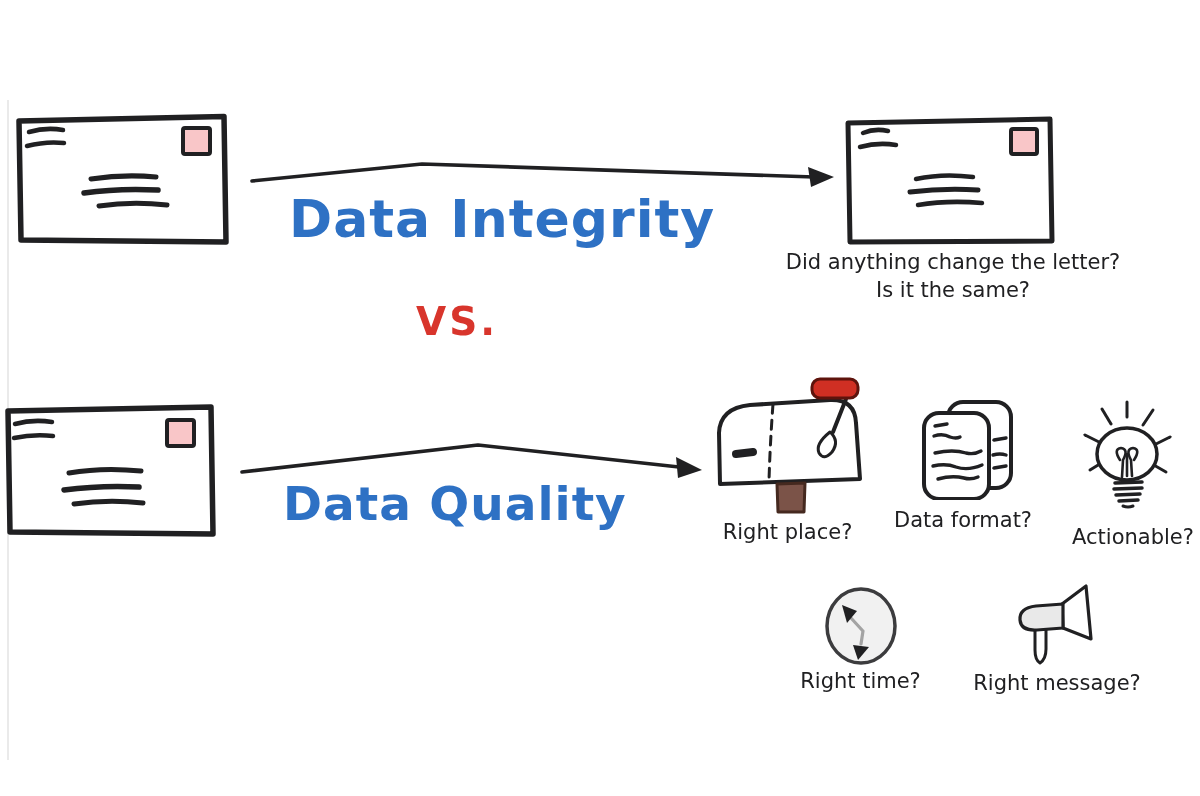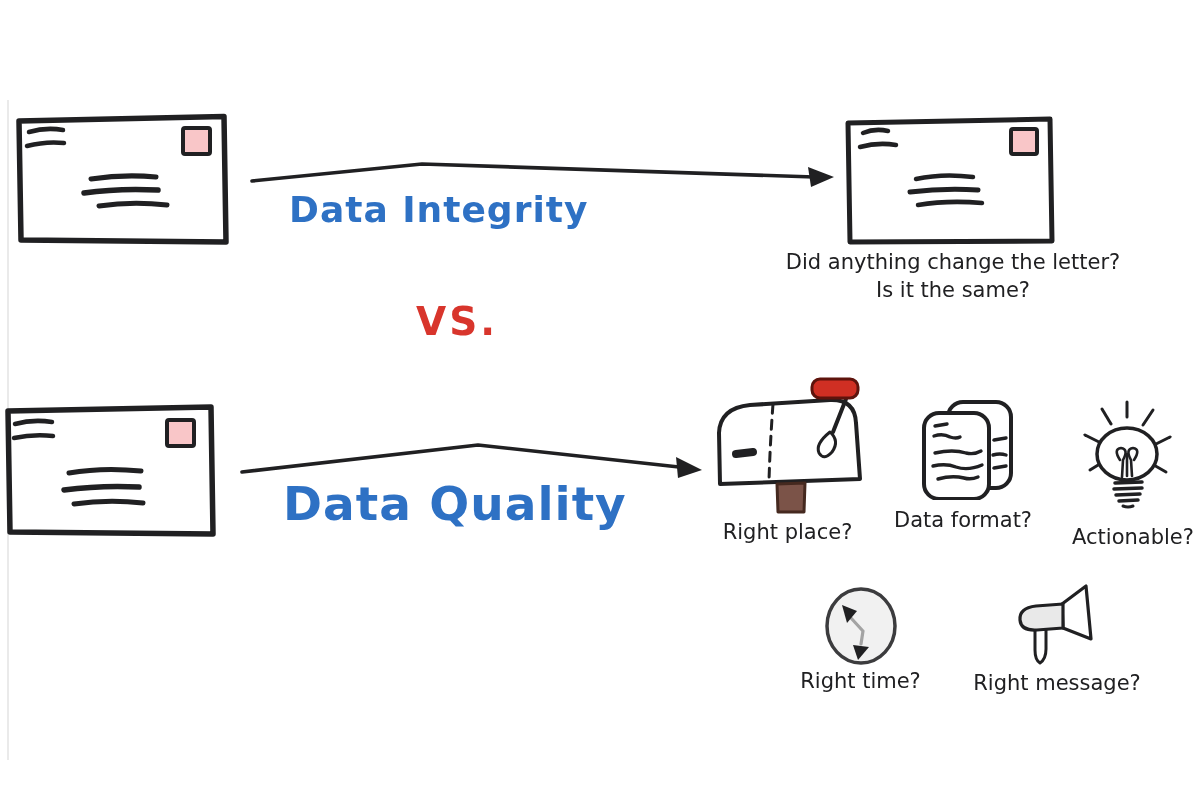--- a/index.html
+++ b/index.html
@@ -18,21 +18,21 @@
   .sf{stroke:var(--ink);stroke-linecap:round;stroke-linejoin:round;fill:#ffffff;}
   .stampf{stroke:var(--ink);stroke-linejoin:round;fill:var(--stamp);}
   .flagf{fill:var(--flag);stroke:#5e130c;stroke-linejoin:round;}
   .postf{fill:var(--post);stroke:#45291f;stroke-linejoin:round;}
   .grayf{stroke:var(--ink);stroke-linecap:round;stroke-linejoin:round;fill:#e9e9e9;}
   .clockface{stroke:#3c3c3e;fill:var(--lgray);}
   .hand{stroke:#a3a3a3;stroke-linecap:round;fill:none;}
   .head{fill:var(--ink);stroke:none;}
   
   .heading{color:var(--blue);font-weight:700;white-space:nowrap;letter-spacing:1px;}
-  .heading-lg{font-size:36px;}
+  .heading-lg{font-size:52px;}
   .heading-xl{font-size:47px;}
   .vs{color:var(--red);font-weight:700;font-size:39px;letter-spacing:3px;white-space:nowrap;}
   .note{font-size:21px;text-align:center;white-space:nowrap;line-height:1.2;}
   .icon-label{font-size:21px;text-align:center;white-space:nowrap;line-height:1.25;}
   .edge-line{width:2px;background:#eaeaea;}
 </style>
 </head>
 <body>
 
 <div class="canvas">

